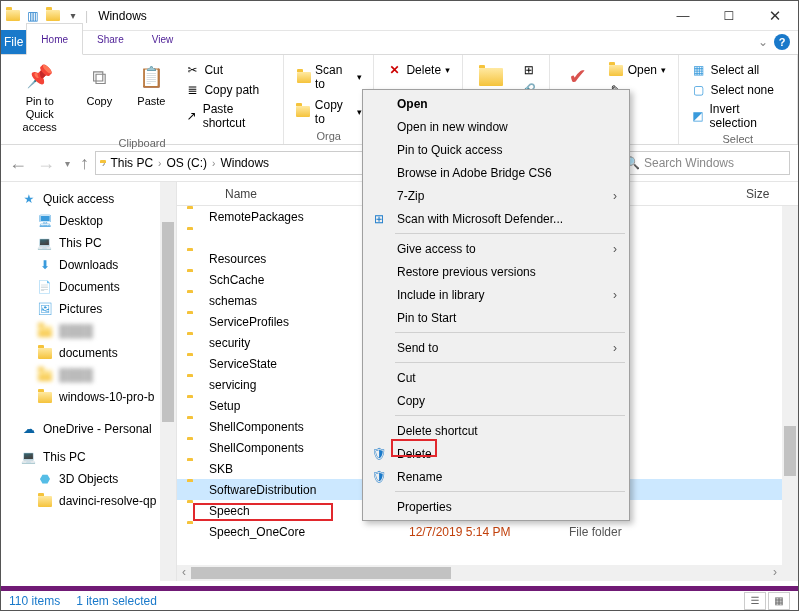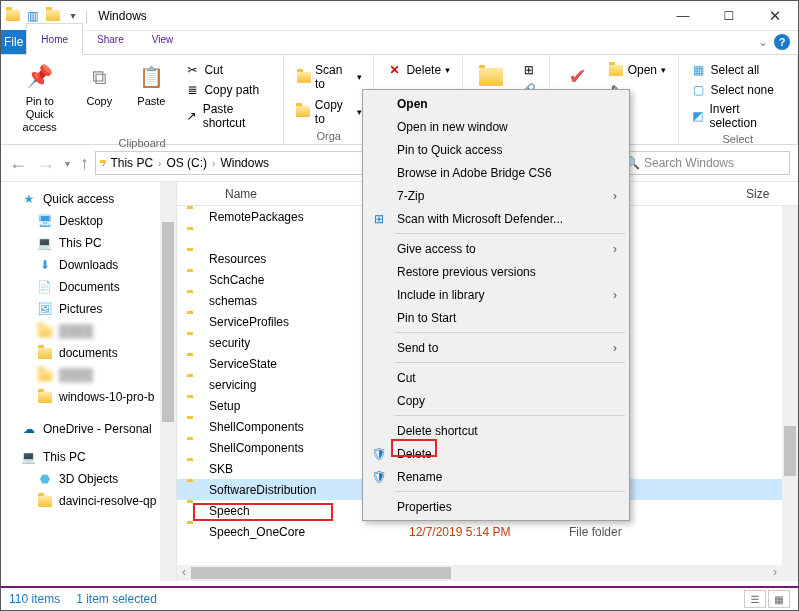--- a/index.html
+++ b/index.html
@@ -40,21 +40,21 @@
 .listpane{flex:1;display:flex;flex-direction:column;position:relative}
 .listhdr{height:24px;border-bottom:1px solid #e5e5e5;display:flex;align-items:center;font-size:12px;color:#444}
 .listhdr div{padding:0 8px}
 .listbody{flex:1;overflow:hidden;position:relative}
 .row{display:flex;align-items:center;height:21px;font-size:12px}
 .row.sel{background:#cce8ff}
 .row .fic{width:16px;height:16px;margin:0 6px 0 10px}
 .row .fname{width:200px}
 .row .fdate{width:160px;color:#c2410c}
 .row .ftype{color:#555}
-.statusbar{position:absolute;bottom:0;left:0;right:0;height:24px;border-top:2px solid #701a75;display:flex;align-items:center;padding:0 8px;gap:16px;font-size:12px;color:#1979ca;background:#fff}
+.statusbar{position:absolute;bottom:0;left:0;right:0;height:24px;border-top:5px solid #701a75;display:flex;align-items:center;padding:0 8px;gap:16px;font-size:12px;color:#1979ca;background:#fff}
 .statusbar .viewbtns{margin-left:auto;display:flex;gap:2px}
 .statusbar .viewbtns div{width:22px;height:18px;border:1px solid #ccc;display:flex;align-items:center;justify-content:center;font-size:10px;color:#666}
 .ctxmenu{position:absolute;left:361px;top:88px;width:268px;background:#f0f0f0;border:1px solid #a0a0a0;box-shadow:3px 3px 6px rgba(0,0,0,.25);z-index:50;padding:2px}
 .ctxitem{display:flex;align-items:center;height:23px;padding:0 20px 0 32px;font-size:12px;position:relative}
 .ctxitem.bold{font-weight:600}
 .ctxitem .cic{position:absolute;left:6px;width:16px;height:16px;display:flex;align-items:center;justify-content:center}
 .ctxitem .sub{position:absolute;right:10px;color:#555;font-size:12px}
 .ctxsep{height:1px;background:#d0d0d0;margin:3px 2px 3px 30px}
 .redbox{position:absolute;border:2px solid #e1282d;pointer-events:none;z-index:60}
 

